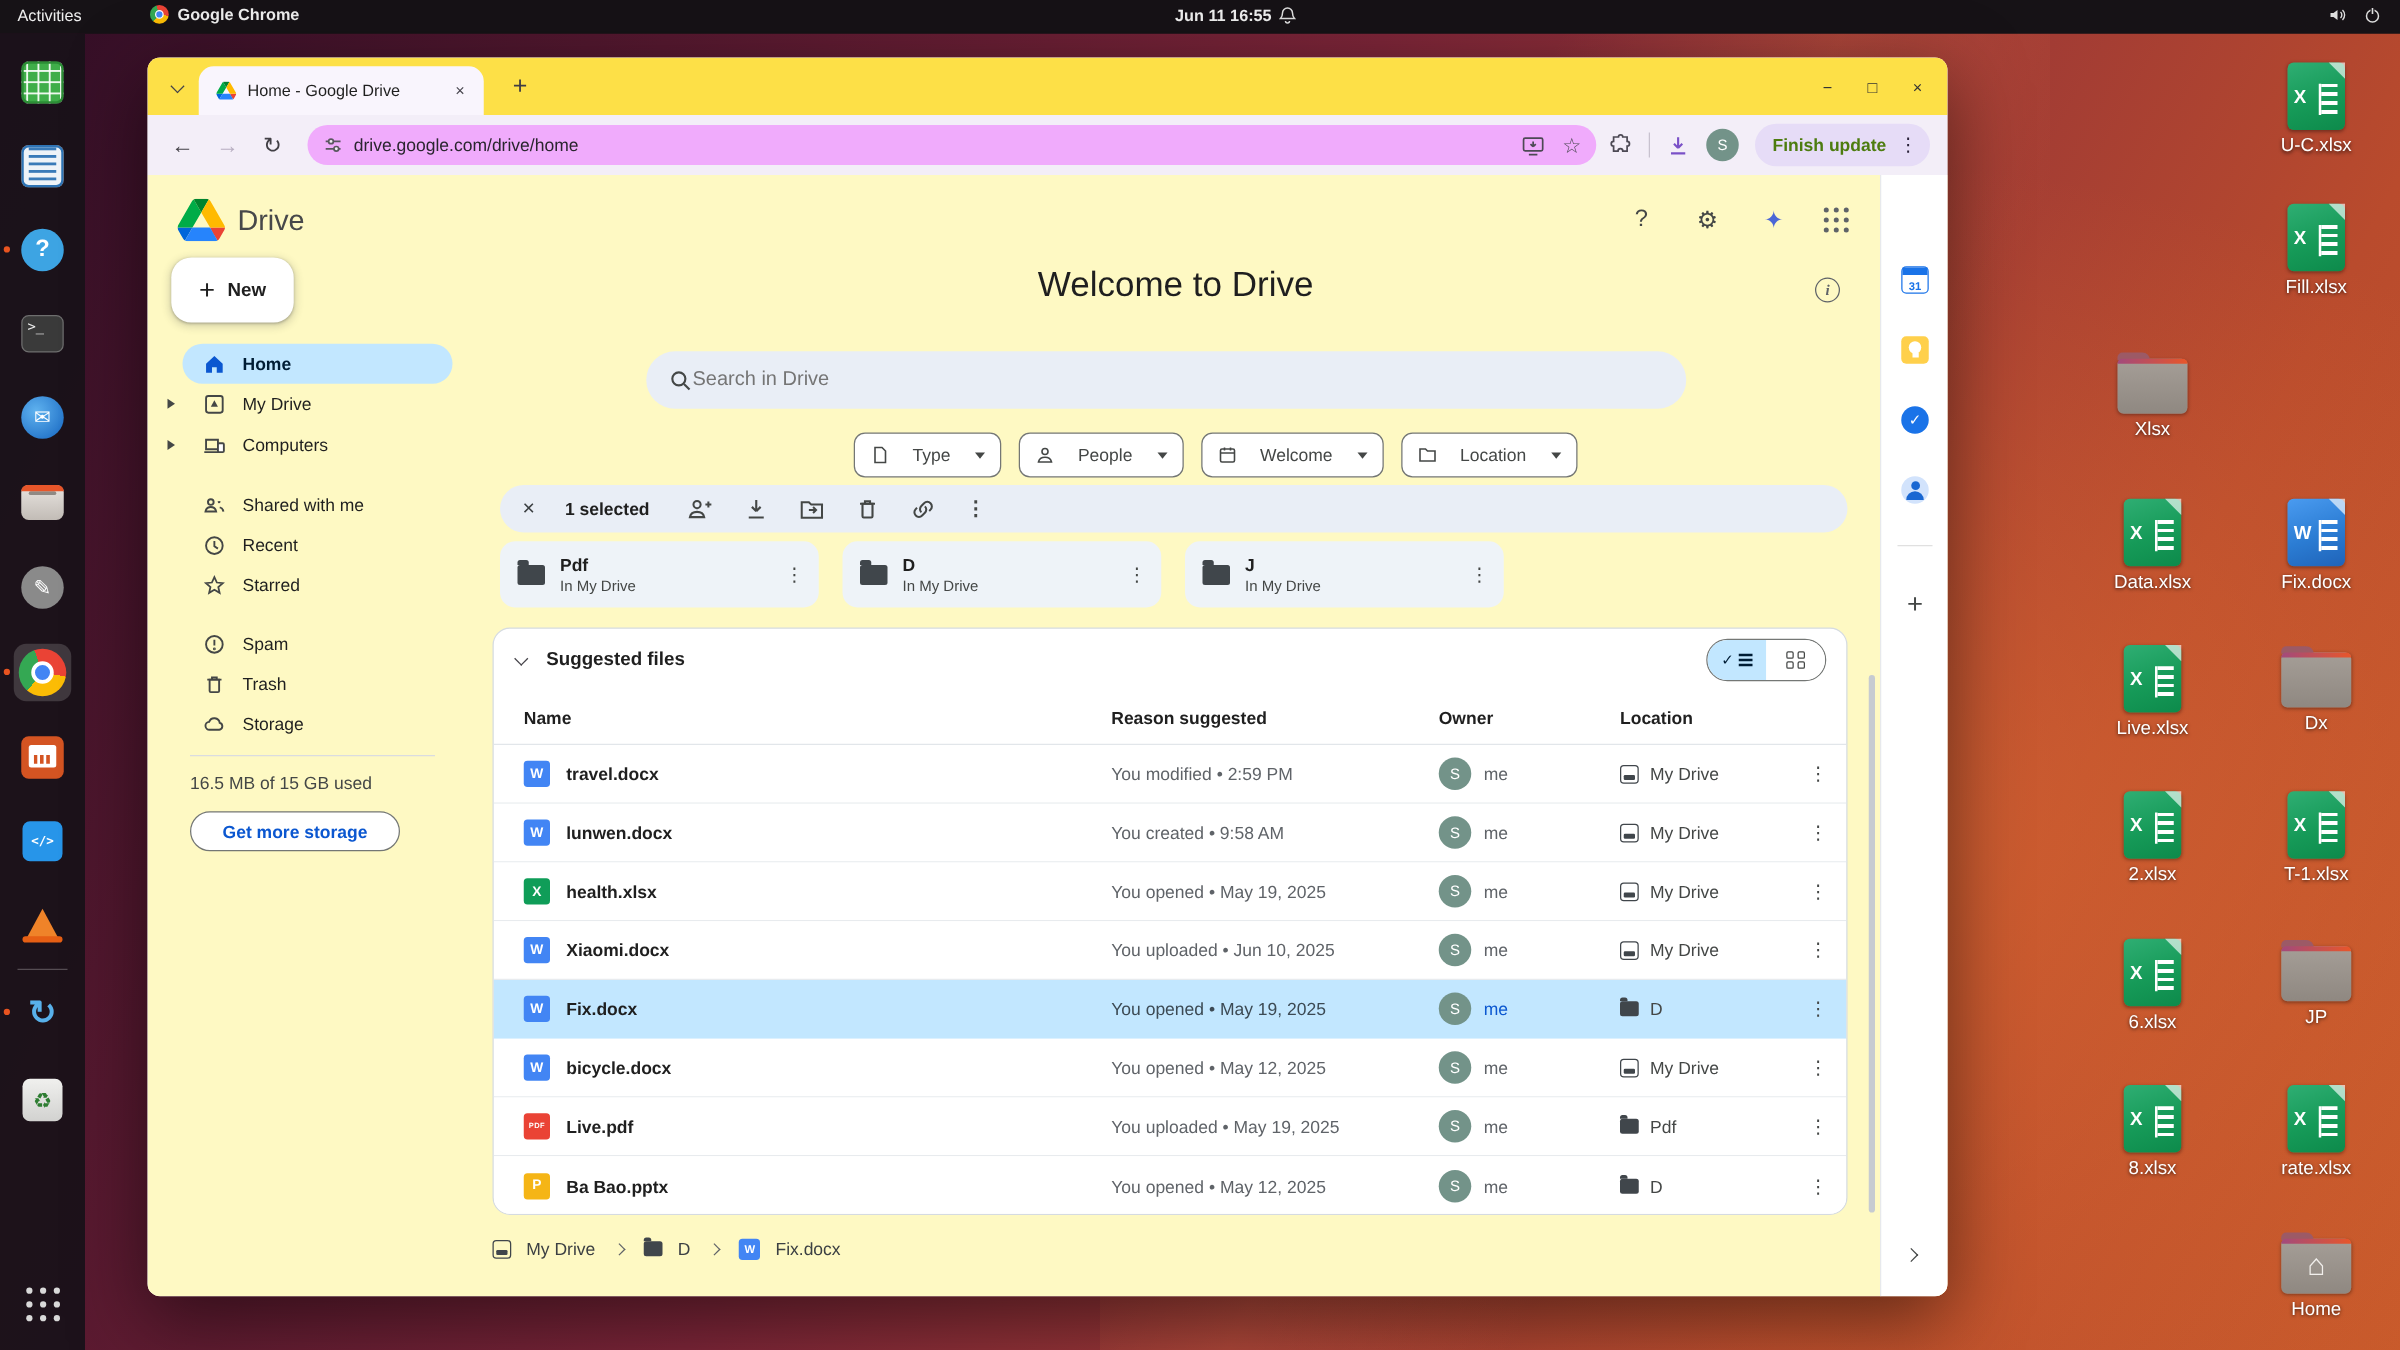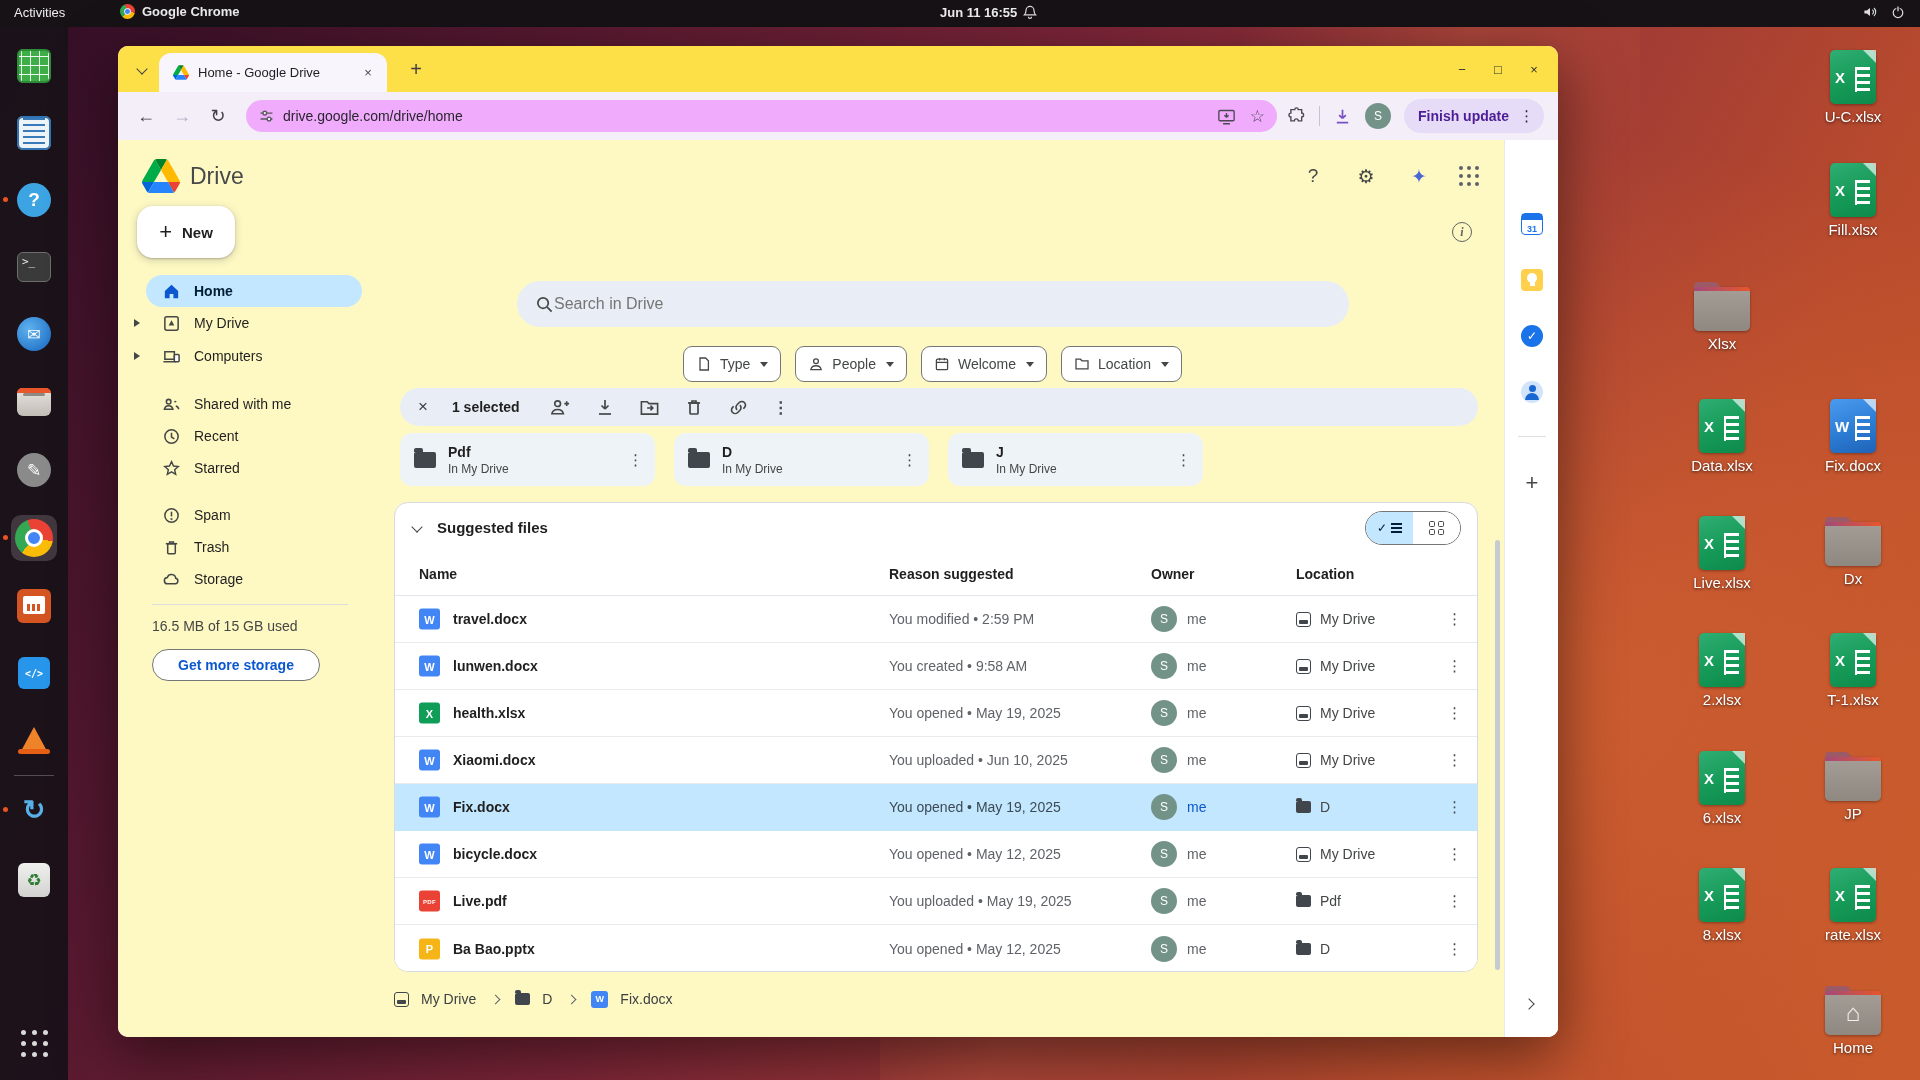--- a/index.html
+++ b/index.html
@@ -92,21 +92,21 @@
   .toolbar { position:absolute; left:0; top:46px; width:1440px; height:48px; background:#f3eef8; display:flex; align-items:center; padding:0 14px; }
   .navbtn { width:28px; height:28px; display:flex; align-items:center; justify-content:center; font-size:18px; color:#413f45; margin-right:8px; }
   .navbtn.disabled { color:#b7aec1; }
   .addr { flex:1; height:32px; background:#f0abfc; border-radius:16px; margin:0 10px 0 6px; display:flex; align-items:center; padding:0 12px; gap:8px; }
   .addr input { border:none; outline:none; background:transparent; font-size:14px; color:#29252e; flex:1; font-family:inherit; }
   .addr-right { display:flex; align-items:center; gap:14px; margin-left:auto; }
   .tb-right { display:flex; align-items:center; gap:13px; }
   .tbsep { width:1px; height:20px; background:#c8c2cf; }
   .avatar-s { width:26px; height:26px; border-radius:50%; background:#739389; color:#fff; font-size:12px; display:flex; align-items:center; justify-content:center; }
   .finish { height:34px; background:#e6dcf7; border-radius:17px; display:flex; align-items:center; padding:0 6px 0 14px; gap:6px; }
-  .finish .flabel { font-size:14px; color:#4c1d95; font-weight:bold; }
+  .finish .flabel { font-size:14px; color:#4d7c0f; font-weight:bold; }
   .finish .fdots { color:#2a2139; font-size:15px; padding:0 4px; }
 
   
   .drive { position:absolute; left:0; top:94px; width:1440px; height:897px; background:#fef9c3; }
   .dheader { position:absolute; left:0; top:0; width:1440px; height:72px; display:flex; align-items:center; padding:0 20px 0 24px; }
   .dlogo-text { font-size:23px; color:#47484a; margin-left:10px; }
   .dh-right { margin-left:auto; display:flex; align-items:center; gap:27px; }
   .dh-ic { color:#444746; font-size:19px; width:26px; height:26px; display:flex; align-items:center; justify-content:center; }
   .appgrid { display:grid; grid-template-columns:repeat(3,4px); gap:4px; }
   .appgrid i { width:4px; height:4px; border-radius:50%; background:#5f6368; }
@@ -125,21 +125,21 @@
   .getmore { position:absolute; left:34px; top:509px; width:168px; height:32px; border:1px solid #747775; border-radius:16px;
     color:#0b57d0; font-size:14px; font-weight:bold; display:flex; align-items:center; justify-content:center; background:#fff; }
 
   
   .welcome { position:absolute; left:259px; top:72px; width:1127px; text-align:center; font-size:28px; color:#1f1f1f; }
   .info-ic { position:absolute; left:1334px; top:82px; width:20px; height:20px; border:1.5px solid #5f6368; border-radius:50%;
     color:#5f6368; font-size:12px; font-weight:bold; display:flex; align-items:center; justify-content:center; font-family:"Liberation Serif",serif; font-style:italic; }
   .searchbar { position:absolute; left:399px; top:141px; width:832px; height:46px; background:#e9eef6; border-radius:23px; display:flex; align-items:center; padding:0 18px; }
   .searchbar input { border:none; outline:none; background:transparent; font-size:16px; color:#444746; flex:1; font-family:inherit; }
   .chips { position:absolute; left:565px; top:206px; display:flex; gap:14px; }
-  .chip { height:36px; border:1px solid #747775; border-radius:9px; background:#fff; display:flex; align-items:center; padding:0 12px; gap:8px; font-size:14px; color:#444746; }
+  .chip { height:36px; border:1px solid #747775; border-radius:9px; background:#fff; display:flex; align-items:center; padding:0 12px; gap:18px; font-size:14px; color:#444746; }
   .caret { width:0; height:0; border-left:4.5px solid transparent; border-right:4.5px solid transparent; border-top:5px solid #444746; margin-left:2px; }
 
   .selbar { position:absolute; left:282px; top:248px; width:1078px; height:38px; background:#e9eef6; border-radius:19px; display:flex; align-items:center; padding:0 18px; gap:24px; }
   .selbar .x { font-size:17px; color:#3c4043; }
   .selbar .cnt { font-size:14px; color:#1f1f1f; font-weight:bold; margin-right:6px; }
   .selbar svg, .selbar .mv { flex:none; }
   .mv { color:#444746; font-size:16px; font-weight:bold; }
 
   .cards { position:absolute; left:282px; top:293px; display:flex; gap:19px; }
   .card { width:255px; height:53px; background:#eef3f8; border-radius:12px; display:flex; align-items:center; padding:0 12px 0 14px; gap:12px; }
@@ -566,20 +566,21 @@
     <div class="nav" style="top:423px">
       <svg width="19" height="19" viewBox="0 0 20 20">
           <path d="M6 14.5a3.3 3.3 0 0 1-.4-6.6 4.6 4.6 0 0 1 8.9.9 2.9 2.9 0 0 1-.4 5.7z" fill="none" stroke="#444746" stroke-width="1.6"></path>
         </svg>
       <span>Storage</span>
     </div>
     <div class="sb-div"></div>
     <div class="sb-storage">16.5 MB of 15 GB used</div>
     <div class="getmore">Get more storage</div>
 
+    <div class="welcome">Welcome to Drive</div>
     <div class="info-ic">i</div>
 
     <div class="searchbar">
       <svg width="19" height="19" viewBox="0 0 20 20">
           <g fill="none" stroke="#444746" stroke-width="1.8">
             <circle cx="8.5" cy="8.5" r="5.5"></circle>
             <line x1="12.8" y1="12.8" x2="17.5" y2="17.5"></line>
           </g>
         </svg>
       <input readonly="" placeholder="Search in Drive" style="">

